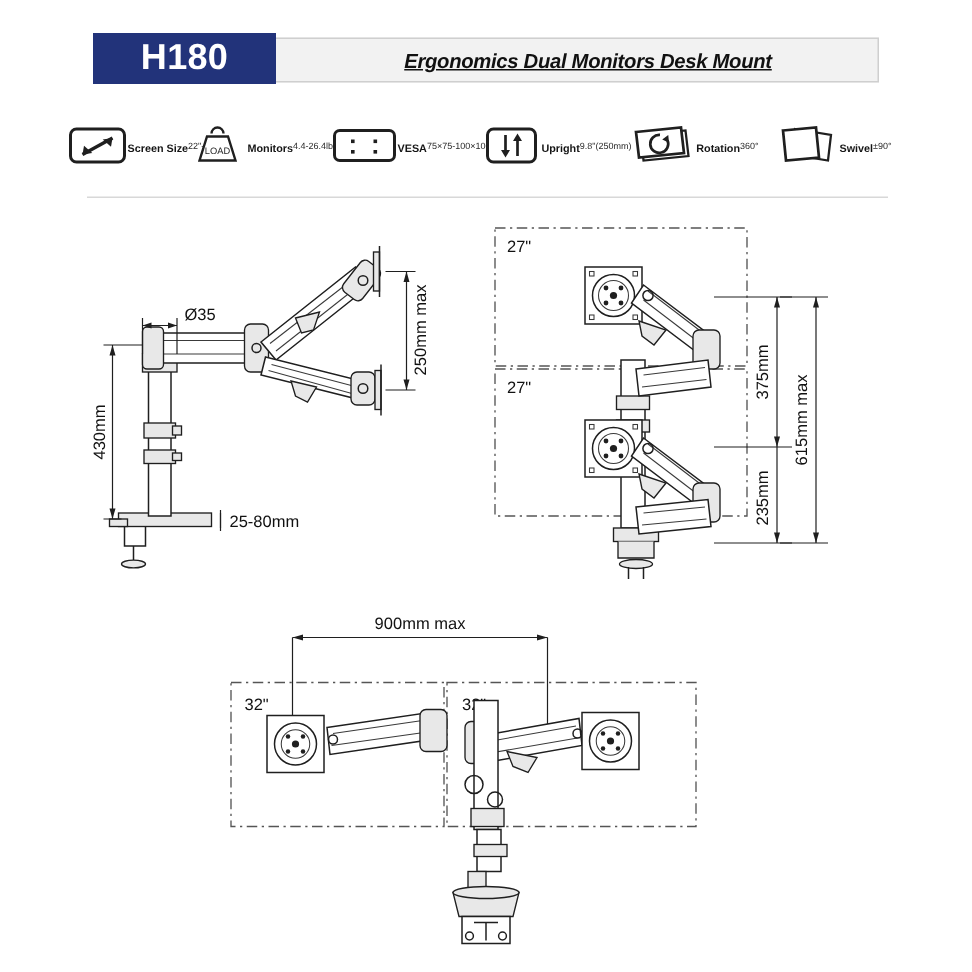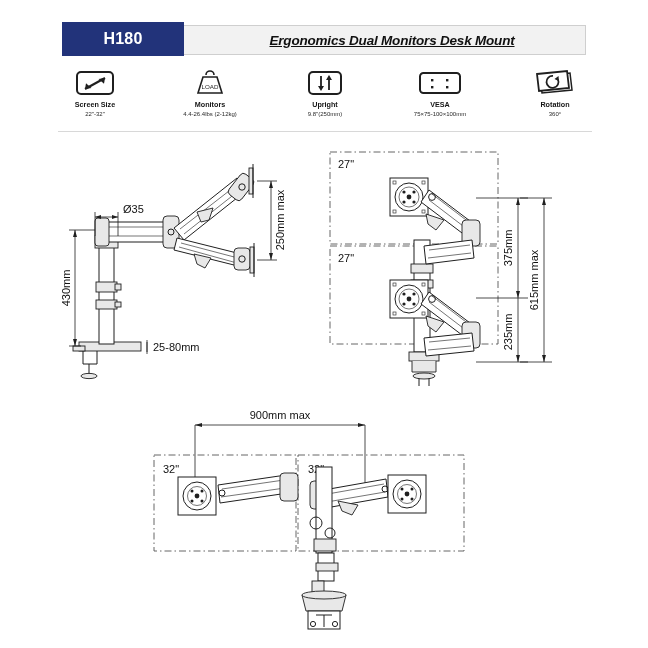--- a/index.html
+++ b/index.html
@@ -46,21 +46,21 @@
     width: 122px;
     height: 34px;
     background: #22337a;
     display: flex;
     align-items: center;
     justify-content: center;
     z-index: 2;
   }
   .header-badge span {
     color: #ffffff;
-    font-size: 16px;
+    font-size: 24px;
     font-weight: bold;
     letter-spacing: 0.2px;
   }
   .header-title {
     position: absolute;
     left: 140px;
     top: 3px;
     right: 4px;
     height: 30px;
     display: flex;
@@ -83,22 +83,23 @@
     left: 58px;
     top: 68px;
     width: 534px;
     height: 58px;
     display: flex;
     justify-content: space-between;
   }
   .spec {
     width: 74px;
     display: flex;
-    flex-direction: column;
+    flex-direction: row;
     align-items: center;
+    justify-content: center;
   }
   .spec-icon {
     height: 30px;
     display: flex;
     align-items: center;
     justify-content: center;
   }
   .spec-name {
     font-size: 7.2px;
     font-weight: bold;
@@ -185,64 +186,74 @@
     <div class="spec">
       <div class="spec-icon">
         <svg width="40" height="28" viewBox="0 0 40 28">
           <path d="M16 6 a4 4 0 0 1 8 0" fill="none" stroke="#1f1f1f" stroke-width="1.6"></path>
           <path d="M13 8 L27 8 L32 24 L8 24 Z" fill="#fff" stroke="#1f1f1f" stroke-width="1.6"></path>
           <text x="20" y="19.5" text-anchor="middle" font-family="Liberation Sans, sans-serif" font-size="6.2" fill="#1f1f1f">LOAD</text>
         </svg>
       </div>
       <div class="spec-name">Monitors</div>
       <div class="spec-val">4.4-26.4lbs (2-12kg)</div>
+    </div>
+
+    <div class="spec">
+      <div class="spec-icon">
+        <svg width="44" height="26" viewBox="0 0 44 26">
+          <rect x="2" y="3" width="40" height="20" rx="3.5" fill="#fff" stroke="#1f1f1f" stroke-width="2"></rect>
+          <rect x="13" y="9" width="2.4" height="2.4" fill="#1f1f1f"></rect>
+          <rect x="28" y="9" width="2.4" height="2.4" fill="#1f1f1f"></rect>
+          <rect x="13" y="16" width="2.4" height="2.4" fill="#1f1f1f"></rect>
+          <rect x="28" y="16" width="2.4" height="2.4" fill="#1f1f1f"></rect>
+        </svg>
+      </div>
+      <div class="spec-name">VESA</div>
+      <div class="spec-val">75×75-100×100mm</div>
     </div>
 
     <div class="spec">
       <div class="spec-icon">
         <svg width="40" height="26" viewBox="0 0 40 26">
           <rect x="4" y="2" width="32" height="22" rx="4" fill="#fff" stroke="#1f1f1f" stroke-width="2"></rect>
           <path d="M16 6 L16 19" stroke="#1f1f1f" stroke-width="1.8"></path>
           <path d="M16 21 L13 16 L19 16 Z" fill="#1f1f1f"></path>
           <path d="M24 20 L24 7" stroke="#1f1f1f" stroke-width="1.8"></path>
           <path d="M24 5 L21 10 L27 10 Z" fill="#1f1f1f"></path>
         </svg>
       </div>
       <div class="spec-name">Upright</div>
       <div class="spec-val">9.8"(250mm)</div>
     </div>
 
     <div class="spec">
       <div class="spec-icon">
-        <svg width="44" height="26" viewBox="0 0 44 26">
-          <rect x="2" y="3" width="40" height="20" rx="3.5" fill="#fff" stroke="#1f1f1f" stroke-width="2"></rect>
-          <rect x="13" y="9" width="2.4" height="2.4" fill="#1f1f1f"></rect>
-          <rect x="28" y="9" width="2.4" height="2.4" fill="#1f1f1f"></rect>
-          <rect x="13" y="16" width="2.4" height="2.4" fill="#1f1f1f"></rect>
-          <rect x="28" y="16" width="2.4" height="2.4" fill="#1f1f1f"></rect>
-        </svg>
-      </div>
-      <div class="spec-name">VESA</div>
-      <div class="spec-val">75×75-100×100mm</div>
-    </div>
-
-    <div class="spec">
-      <div class="spec-icon">
         <svg width="44" height="28" viewBox="0 0 44 28">
           <path d="M7 7 L37 4 L39 21 L9 24 Z" fill="#fff" stroke="#1f1f1f" stroke-width="1.5"></path>
           <path d="M4 5 L34 2 L36 19 L6 22 Z" fill="#fff" stroke="#1f1f1f" stroke-width="1.8"></path>
           <path d="M25 10.5 a6 6 0 1 1 -5 -3.6" fill="none" stroke="#1f1f1f" stroke-width="1.8"></path>
           <path d="M25.5 7 L26 12.2 L21.5 10 Z" fill="#1f1f1f"></path>
         </svg>
       </div>
       <div class="spec-name">Rotation</div>
       <div class="spec-val">360°</div>
     </div>
 
 
+    <div class="spec">
+      <div class="spec-icon">
+        <svg width="44" height="28" viewBox="0 0 44 28">
+          <path d="M14 3 L38 7 L36 24 L12 20 Z" fill="#fff" stroke="#1f1f1f" stroke-width="1.5"></path>
+          <path d="M6 4 L28 2 L30 22 L8 24 Z" fill="#fff" stroke="#1f1f1f" stroke-width="1.8"></path>
+        </svg>
+      </div>
+      <div class="spec-name">Swivel</div>
+      <div class="spec-val">±90°</div>
+    </div>
 
   </div>
 
   <div class="divider"></div>
 
   <div class="diagram" id="diagram-upright-single">
     <svg viewBox="0 0 250 240">
 
       <g>
         <rect x="28" y="192" width="62" height="9" class="fillg"></rect>

